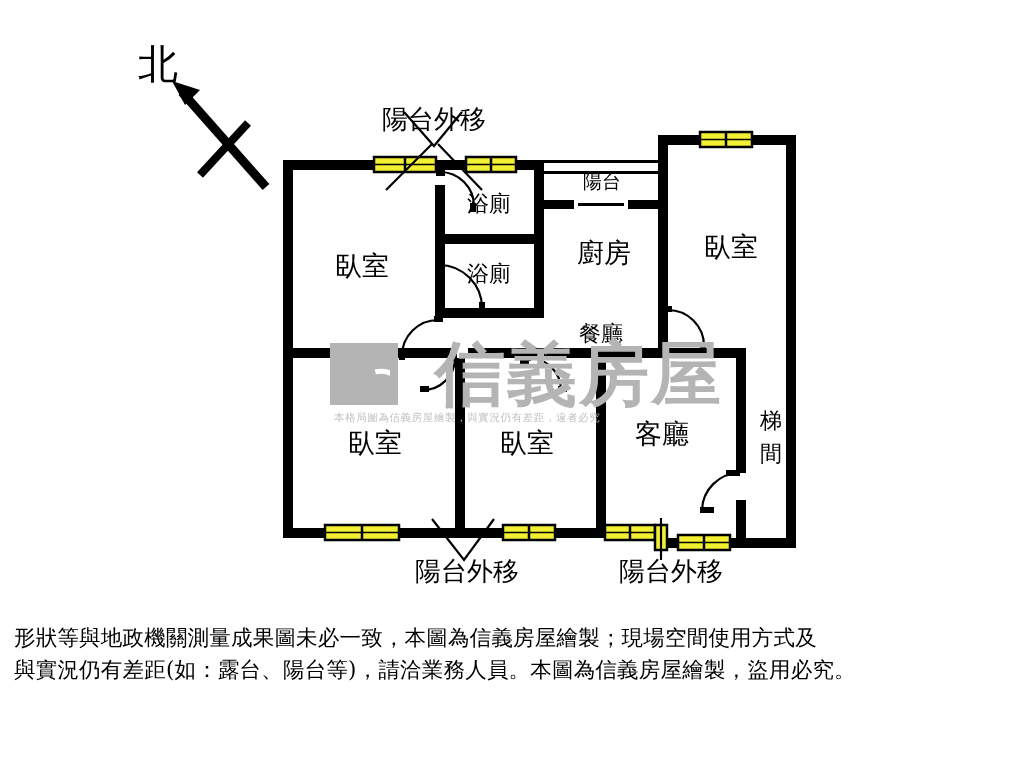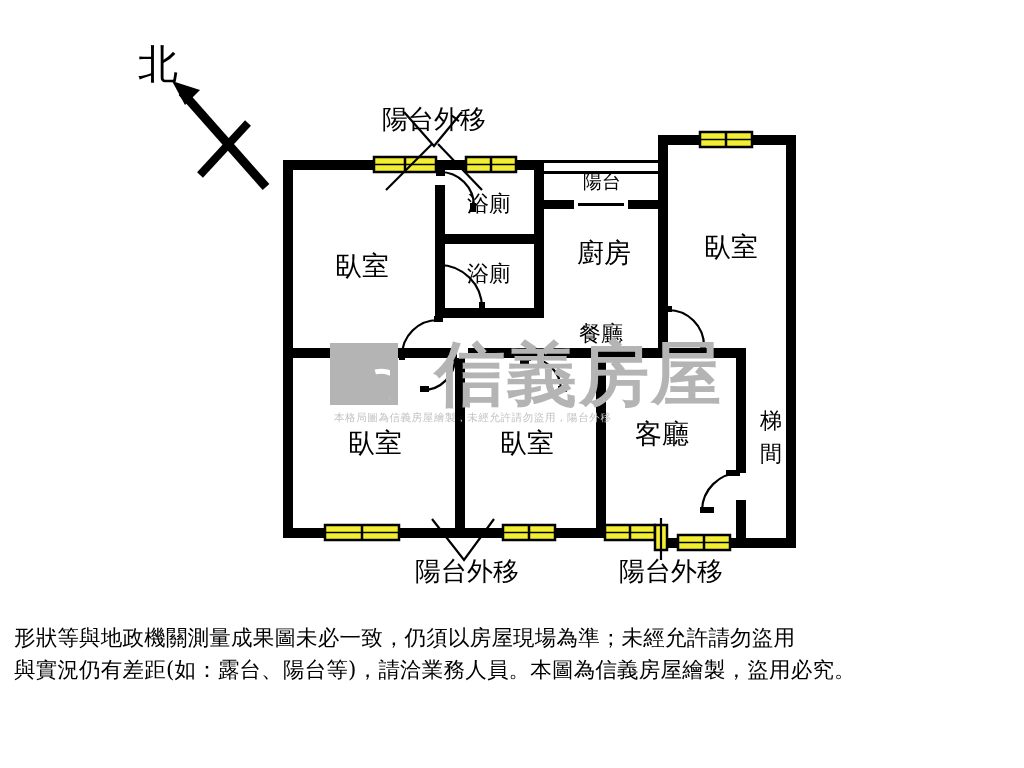--- a/index.html
+++ b/index.html
@@ -307,21 +307,21 @@
     </g>
 
   </svg>
   </div>
 
   <div id="watermark">
     <div class="wm-logo">
       <div class="wm-a"></div>
     </div>
     <div class="wm-text">信義房屋</div>
-    <div class="wm-note">本格局圖為信義房屋繪製，未經允許請勿盜用，陽台外移</div>
+    <div class="wm-note">本格局圖為信義房屋繪製，與實況仍有差距，違者必究</div>
   </div>
 
   <div id="disclaimer">
-    <div>形狀等與地政機關測量成果圖未必一致，仍須以房屋現場為準；未經允許請勿盜用</div>
+    <div>形狀等與地政機關測量成果圖未必一致，本圖為信義房屋繪製；現場空間使用方式及</div>
     <div>與實況仍有差距(如：露台、陽台等)，請洽業務人員。本圖為信義房屋繪製，盜用必究。</div>
   </div>
 
 </div>
 
 </body></html>

